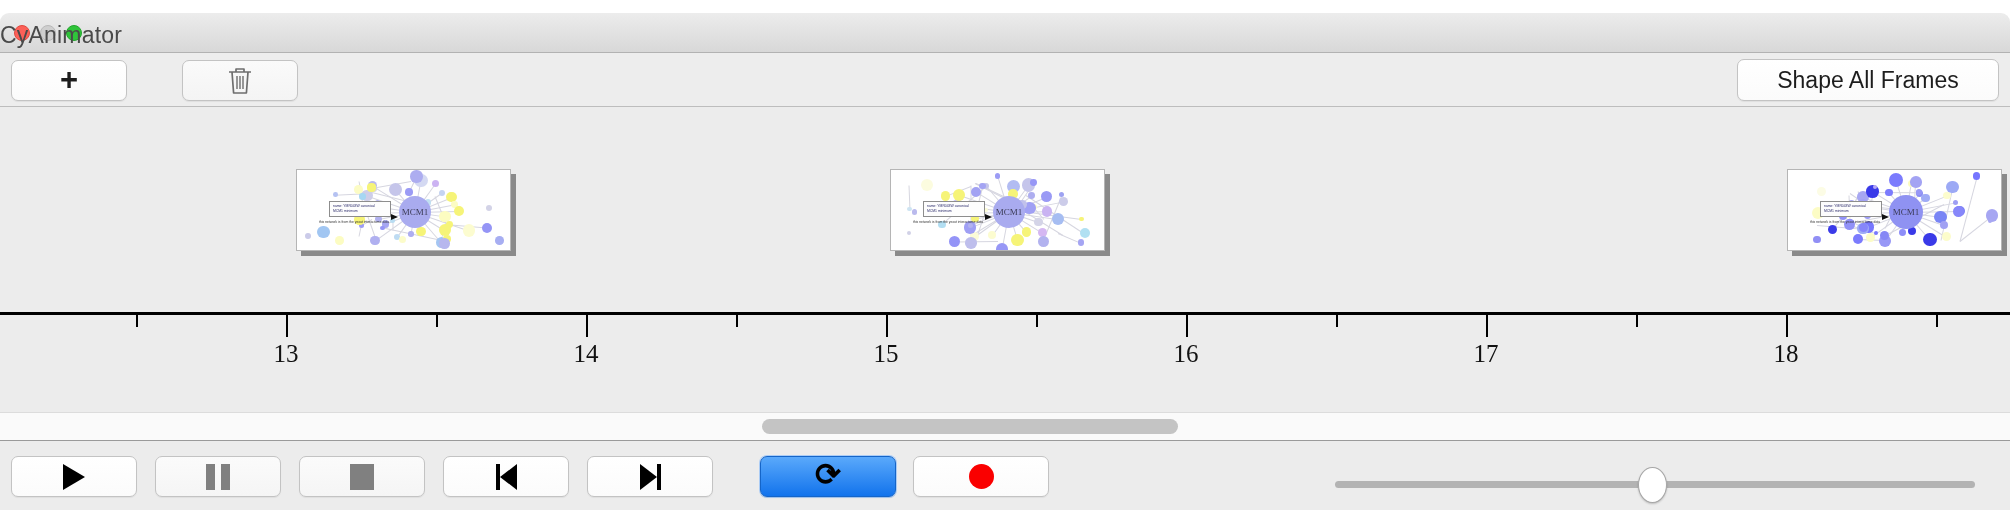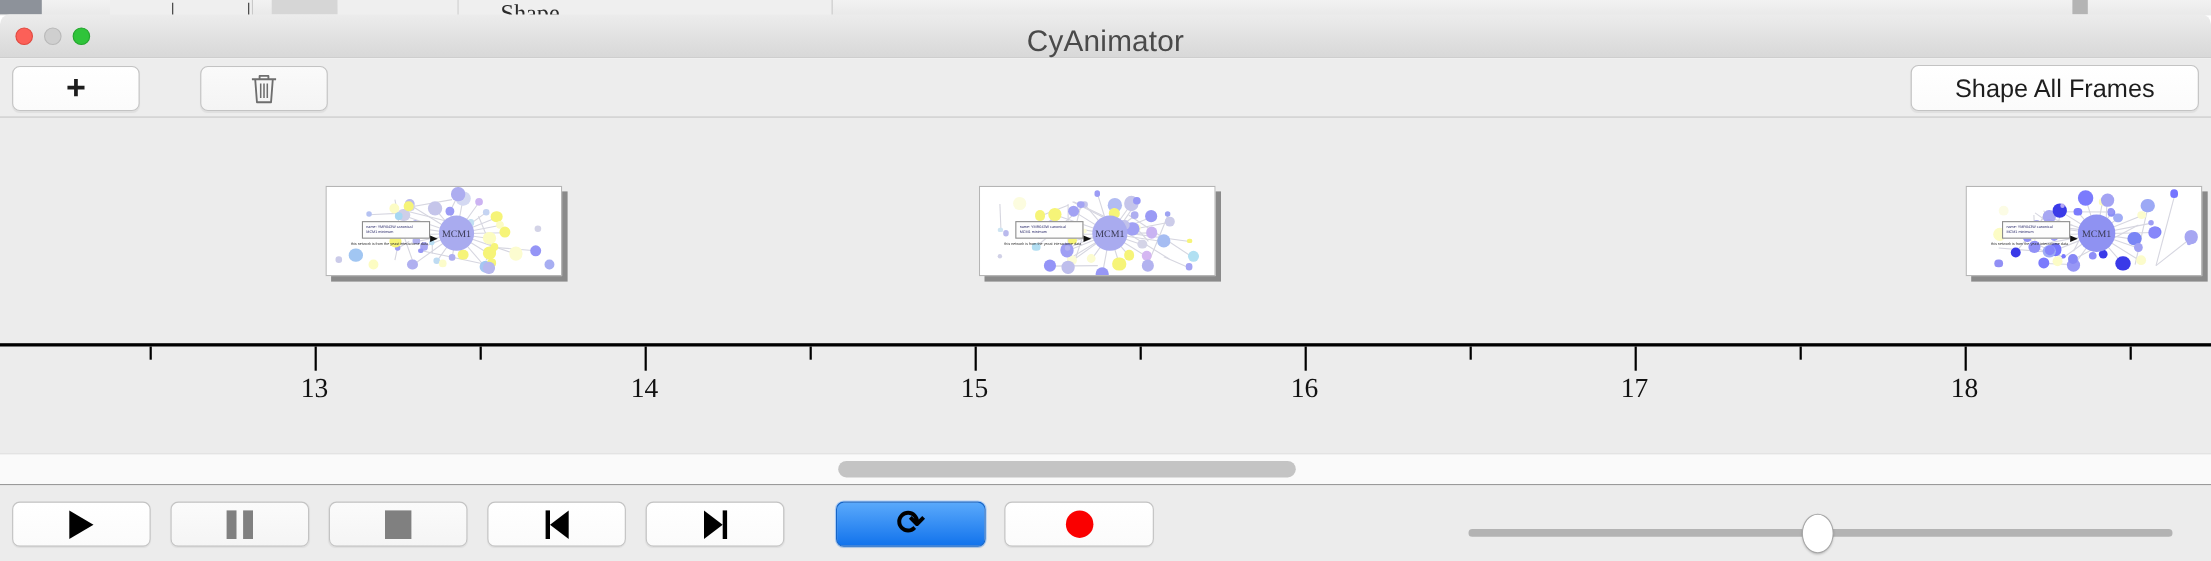--- a/index.html
+++ b/index.html
@@ -48,22 +48,22 @@
     background: linear-gradient(#ececec, #d8d8d8);
     border-bottom: 1px solid #b2b2b2;
     border-top-left-radius: 9px; border-top-right-radius: 9px;
   }
   .traffic { position: absolute; left: 14px; top: 12px; display: flex; gap: 10px; }
   .light { width: 16px; height: 16px; border-radius: 50%; }
   .light.close { background: #fc6058; border: 1px solid #e1493f; }
   .light.min   { background: #cfcfcf; border: 1px solid #b9b9b9; }
   .light.max   { background: #2fc43a; border: 1px solid #24a52e; }
   .win-title {
-    position: absolute; left: 0; right: 0; top: 9px; text-align: center;
-    font-size: 27px; color: #4a4a4a; letter-spacing: .2px;
+    position: absolute; left: 0; right: 0; top: 9px; text-align: left;
+    font-size: 23px; color: #4a4a4a; letter-spacing: .2px;
   }
 
   
   .toolbar {
     position: absolute; left: 0; top: 53px; width: 2010px; height: 54px;
     background: #ededed; border-bottom: 1px solid #bdbdbd;
   }
   .btn {
     position: absolute; border: 1px solid #c3c3c3; border-radius: 7px;
     background: linear-gradient(#ffffff, #fbfbfb);
@@ -172,30 +172,20 @@
     position: absolute; top: 26px; width: 29px; height: 36px;
     border-radius: 50%; background: #ffffff; border: 1px solid #a6a6a6;
     box-shadow: 0 1px 2px rgba(0,0,0,.2);
   }
 </style>
 </head>
 <body>
 
 <div id="app">
 
-  <div class="bg-strip">
-    <div class="dark-tab"></div>
-    <div class="grey-tab"></div>
-    <div class="seg" style="left:100px;width:130px;"></div>
-    <div class="seg" style="left:307px;width:110px;"></div>
-    <div class="seg" style="left:417px;width:340px;"></div>
-    <div class="ghost-text ghost-glyphs">ǀ ǀ</div>
-    <div class="ghost-text ghost-shape">Shape</div>
-    <div class="rt-notch"></div>
-  </div>
 
   <div class="titlebar">
     <div class="traffic">
       <span class="light close"></span>
       <span class="light min"></span>
       <span class="light max"></span>
     </div>
     <div class="win-title">CyAnimator</div>
   </div>
 

